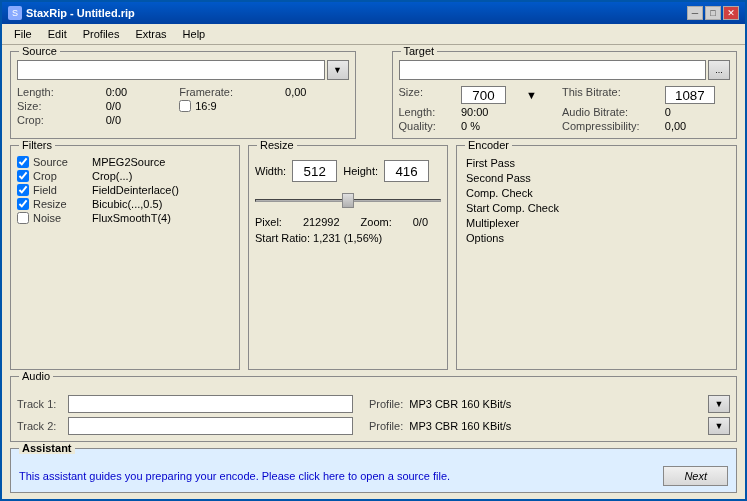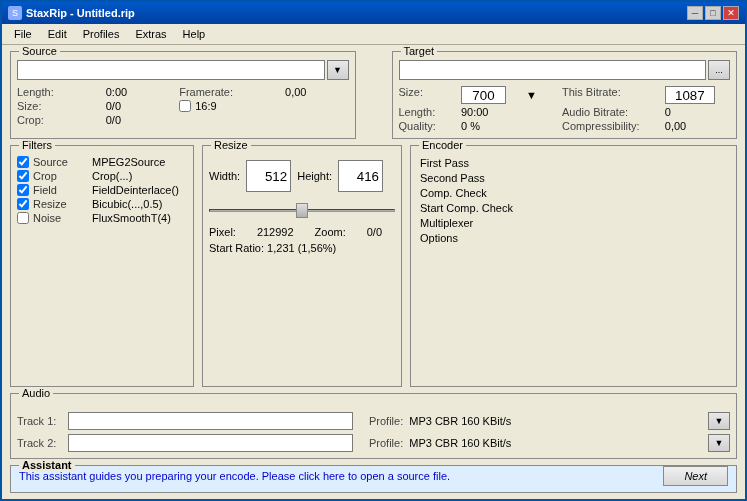--- a/index.html
+++ b/index.html
@@ -186,21 +186,21 @@
       background: white;
       padding: 1px 3px;
       text-align: center;
     }
     .row-middle {
       display: flex;
       gap: 8px;
       flex: 1;
     }
     .filters-group {
-      width: 184px;
+      width: 230px;
       flex-shrink: 0;
     }
     .filter-list {
       margin-top: 6px;
       display: flex;
       flex-direction: column;
       gap: 2px;
     }
     .filter-item {
       display: flex;
@@ -220,24 +220,24 @@
       flex-shrink: 0;
     }
     .resize-dims {
       display: flex;
       align-items: center;
       gap: 6px;
       margin-top: 10px;
     }
     .dim-input {
       width: 45px;
-      height: 32px;
+      height: 22px;
       border: 1px solid #7a7a7a;
       background: white;
-      text-align: right;
+      text-align: center;
       padding: 2px 3px;
     }
     .slider-container {
       margin-top: 8px;
       position: relative;
       height: 20px;
     }
     .slider-track {
       position: absolute;
       top: 9px;
@@ -331,21 +331,21 @@
       position: absolute;
       top: -7px;
       left: 8px;
       background: #ece9d8;
       padding: 0 3px;
     }
     .assistant-outer {
       border: 1px solid #8a8a8a;
       background: #ddeeff;
       position: relative;
-      padding: 0 8px 6px 8px;
+      padding: 17px 8px 6px 8px;
       margin-bottom: 0;
       display: flex;
       align-items: center;
       justify-content: space-between;
     }
     .assistant-text {
       color: #0000cc;
       font-size: 11px;
       cursor: pointer;
     }

